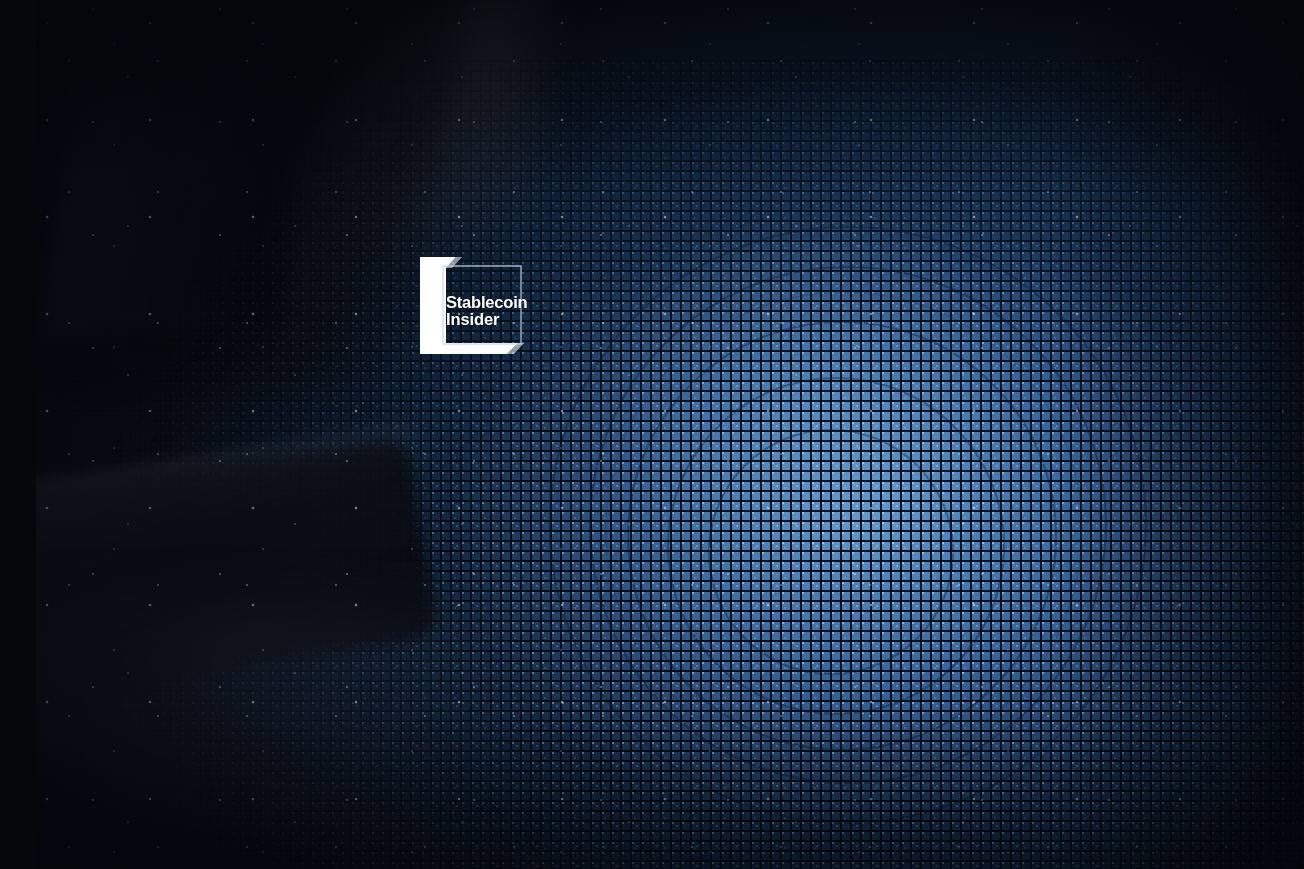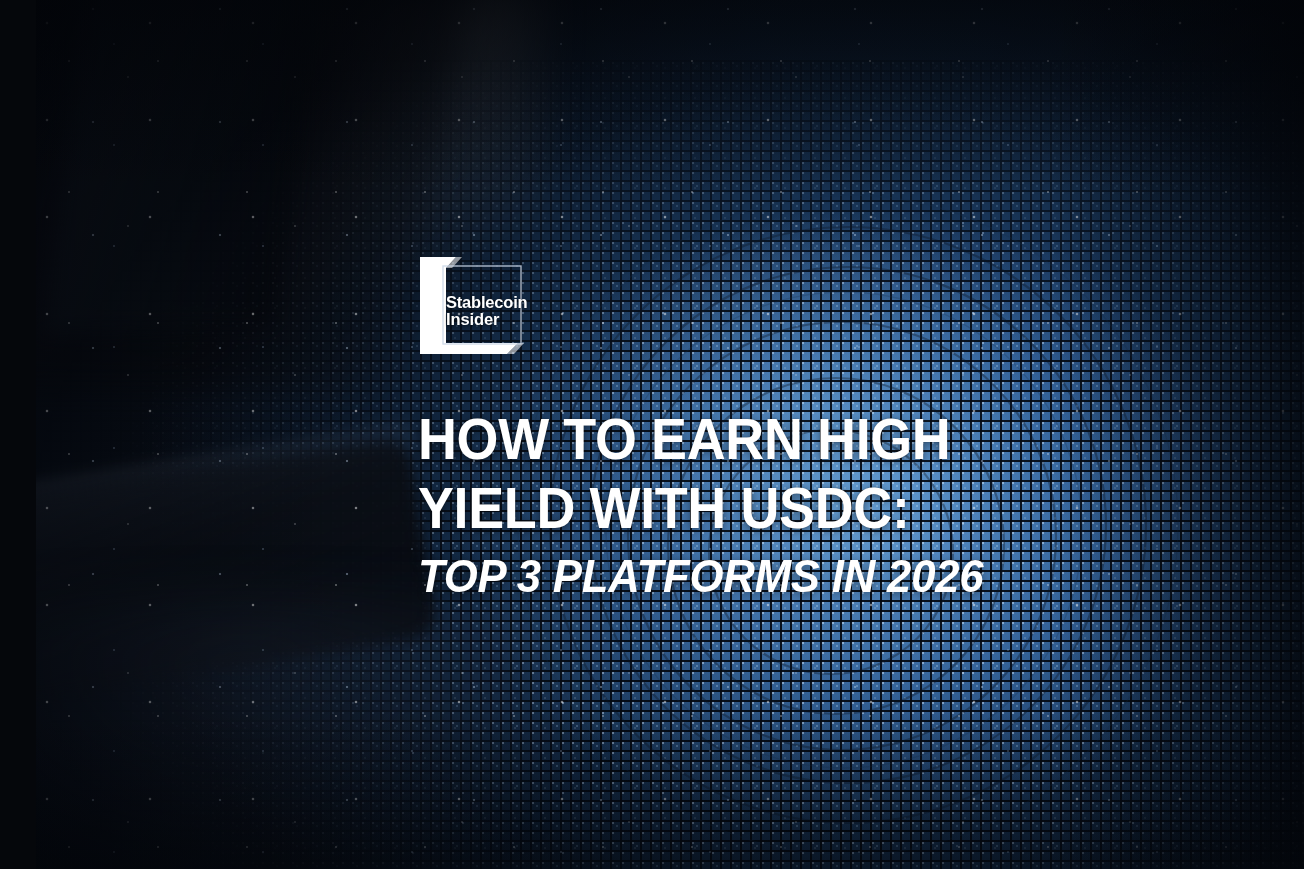--- a/index.html
+++ b/index.html
@@ -243,20 +243,15 @@
         <path d="M100 88 H106 L96 99 H89 Z" fill="#ffffff" opacity="0.55"></path>
 
         <rect x="25" y="11" width="78" height="78" fill="none" stroke="#c9d6e6" stroke-width="1.4" opacity="0.85"></rect>
       </svg>
       <div class="logo-text">
         <span class="l1">Stablecoin</span>
         <span class="l2">Insider</span>
       </div>
     </div>
 
-    <div class="headline">
-      <span class="hl">HOW TO EARN HIGH</span>
-      <span class="hl">YIELD WITH USDC:</span>
-      <span class="subhead">TOP 3 PLATFORMS IN 2026</span>
-    </div>
 
   </div>
 </div>
 
 </body></html>

